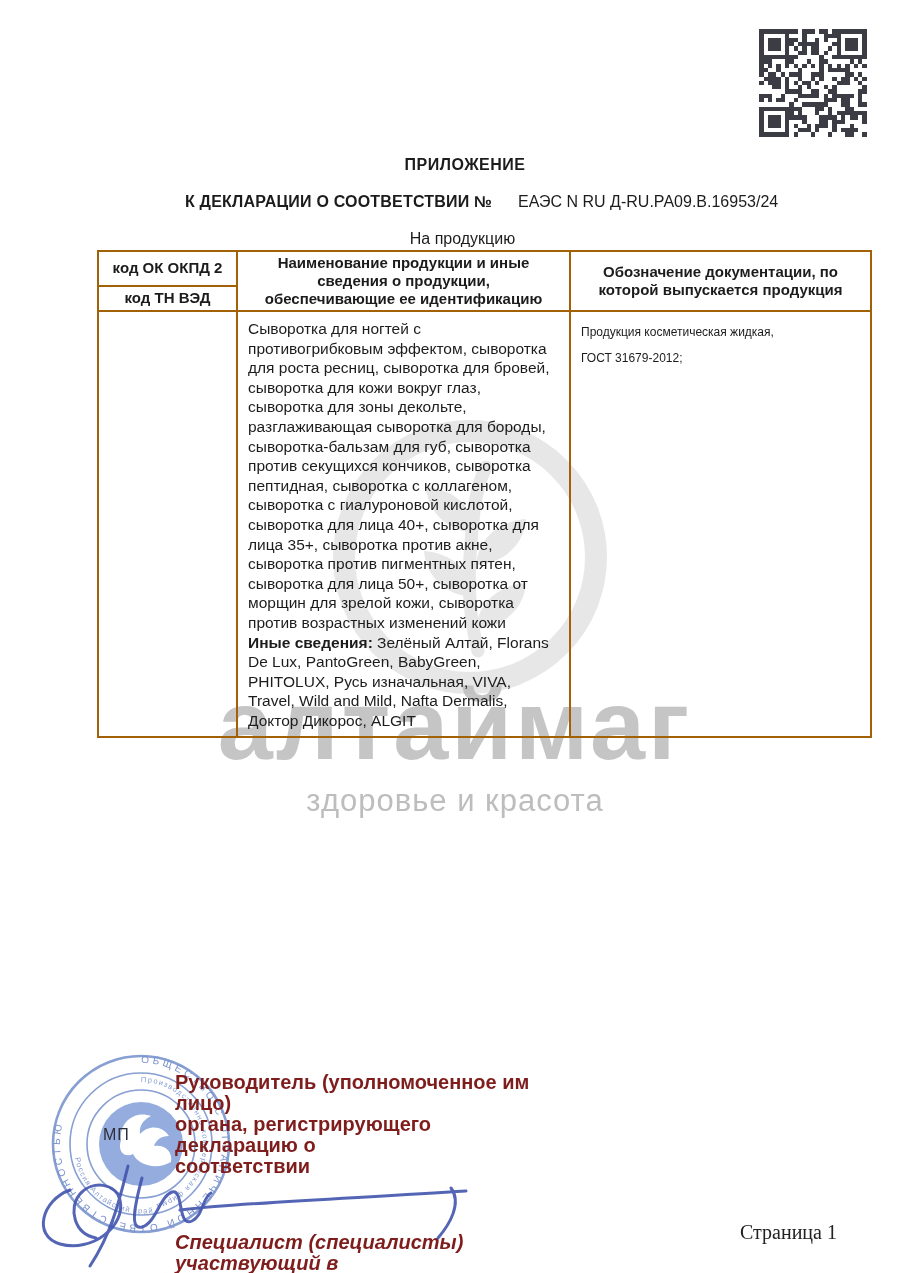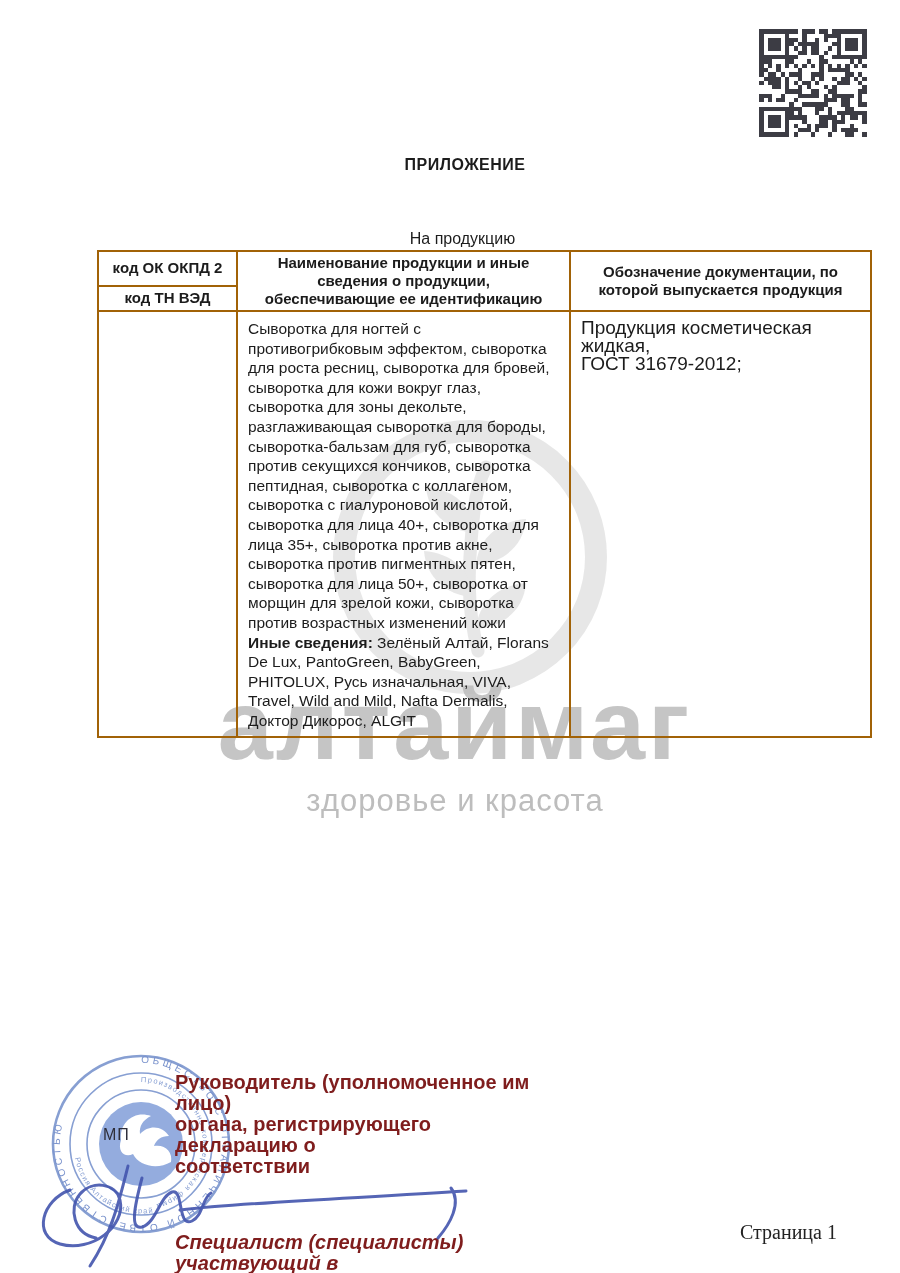--- a/index.html
+++ b/index.html
@@ -50,21 +50,21 @@
   .doc-table th, .doc-table td { border:2px solid #a16207; }
   .doc-table th {
     font-size:15px; font-weight:bold; text-align:center; vertical-align:middle;
     line-height:18px; padding:2px 4px;
   }
   .c1a { height:33px; }
   .c1b { height:16px; }
   .body-row td { height:309px; vertical-align:top; text-align:left; }
   .cell-products { padding:7px 18px 6px 10px; font-size:15.5px; line-height:19.6px; }
   .cell-products b { font-weight:bold; }
-  .cell-doc { padding:7px 26px 6px 10px; font-size:19px; line-height:18px; }
+  .cell-doc { padding:7px 26px 6px 10px; font-size:12px; line-height:26px; }
 
   
   .stamp { position:absolute; left:45px; top:1048px; width:192px; height:192px; z-index:2; opacity:.92; }
   .mp {
     position:absolute; left:103px; top:1126px; z-index:3;
     font-size:16px; color:#2e2e3a; letter-spacing:1px;
   }
   .signature { position:absolute; left:30px; top:1148px; width:470px; height:125px; z-index:4; }
 
   .sig-label {
@@ -96,20 +96,23 @@
     </svg>
     <div class="wm-brand">алтаймаг</div>
     <div class="wm-tagline">здоровье и красота</div>
   </div>
 
   <svg class="qr" id="qr" viewBox="-1 -1 27 27" shape-rendering="crispEdges">
       <path d="M0 0h1v1h-1zM1 0h1v1h-1zM2 0h1v1h-1zM3 0h1v1h-1zM4 0h1v1h-1zM5 0h1v1h-1zM6 0h1v1h-1zM7 0h1v1h-1zM8 0h1v1h-1zM10 0h1v1h-1zM11 0h1v1h-1zM12 0h1v1h-1zM14 0h1v1h-1zM15 0h1v1h-1zM17 0h1v1h-1zM18 0h1v1h-1zM19 0h1v1h-1zM20 0h1v1h-1zM21 0h1v1h-1zM22 0h1v1h-1zM23 0h1v1h-1zM24 0h1v1h-1zM0 1h1v1h-1zM6 1h1v1h-1zM10 1h1v1h-1zM15 1h1v1h-1zM16 1h1v1h-1zM17 1h1v1h-1zM18 1h1v1h-1zM24 1h1v1h-1zM0 2h1v1h-1zM2 2h1v1h-1zM3 2h1v1h-1zM4 2h1v1h-1zM6 2h1v1h-1zM7 2h1v1h-1zM8 2h1v1h-1zM10 2h1v1h-1zM13 2h1v1h-1zM15 2h1v1h-1zM18 2h1v1h-1zM20 2h1v1h-1zM21 2h1v1h-1zM22 2h1v1h-1zM24 2h1v1h-1zM0 3h1v1h-1zM2 3h1v1h-1zM3 3h1v1h-1zM4 3h1v1h-1zM6 3h1v1h-1zM7 3h1v1h-1zM9 3h1v1h-1zM10 3h1v1h-1zM11 3h1v1h-1zM12 3h1v1h-1zM13 3h1v1h-1zM17 3h1v1h-1zM18 3h1v1h-1zM20 3h1v1h-1zM21 3h1v1h-1zM22 3h1v1h-1zM24 3h1v1h-1zM0 4h1v1h-1zM2 4h1v1h-1zM3 4h1v1h-1zM4 4h1v1h-1zM6 4h1v1h-1zM8 4h1v1h-1zM10 4h1v1h-1zM12 4h1v1h-1zM13 4h1v1h-1zM16 4h1v1h-1zM18 4h1v1h-1zM20 4h1v1h-1zM21 4h1v1h-1zM22 4h1v1h-1zM24 4h1v1h-1zM0 5h1v1h-1zM6 5h1v1h-1zM9 5h1v1h-1zM10 5h1v1h-1zM12 5h1v1h-1zM13 5h1v1h-1zM15 5h1v1h-1zM18 5h1v1h-1zM24 5h1v1h-1zM0 6h1v1h-1zM1 6h1v1h-1zM2 6h1v1h-1zM3 6h1v1h-1zM4 6h1v1h-1zM5 6h1v1h-1zM6 6h1v1h-1zM7 6h1v1h-1zM8 6h1v1h-1zM14 6h1v1h-1zM17 6h1v1h-1zM18 6h1v1h-1zM19 6h1v1h-1zM20 6h1v1h-1zM21 6h1v1h-1zM22 6h1v1h-1zM23 6h1v1h-1zM24 6h1v1h-1zM0 7h1v1h-1zM1 7h1v1h-1zM2 7h1v1h-1zM6 7h1v1h-1zM7 7h1v1h-1zM11 7h1v1h-1zM14 7h1v1h-1zM15 7h1v1h-1zM21 7h1v1h-1zM23 7h1v1h-1zM0 8h1v1h-1zM2 8h1v1h-1zM4 8h1v1h-1zM6 8h1v1h-1zM8 8h1v1h-1zM10 8h1v1h-1zM12 8h1v1h-1zM14 8h1v1h-1zM16 8h1v1h-1zM18 8h1v1h-1zM20 8h1v1h-1zM22 8h1v1h-1zM24 8h1v1h-1zM0 9h1v1h-1zM1 9h1v1h-1zM4 9h1v1h-1zM9 9h1v1h-1zM14 9h1v1h-1zM16 9h1v1h-1zM17 9h1v1h-1zM18 9h1v1h-1zM19 9h1v1h-1zM20 9h1v1h-1zM0 10h1v1h-1zM2 10h1v1h-1zM3 10h1v1h-1zM5 10h1v1h-1zM7 10h1v1h-1zM8 10h1v1h-1zM9 10h1v1h-1zM12 10h1v1h-1zM13 10h1v1h-1zM14 10h1v1h-1zM20 10h1v1h-1zM21 10h1v1h-1zM23 10h1v1h-1zM1 11h1v1h-1zM2 11h1v1h-1zM3 11h1v1h-1zM4 11h1v1h-1zM6 11h1v1h-1zM9 11h1v1h-1zM12 11h1v1h-1zM14 11h1v1h-1zM17 11h1v1h-1zM19 11h1v1h-1zM20 11h1v1h-1zM22 11h1v1h-1zM24 11h1v1h-1zM0 12h1v1h-1zM2 12h1v1h-1zM3 12h1v1h-1zM4 12h1v1h-1zM6 12h1v1h-1zM8 12h1v1h-1zM10 12h1v1h-1zM11 12h1v1h-1zM13 12h1v1h-1zM18 12h1v1h-1zM19 12h1v1h-1zM20 12h1v1h-1zM23 12h1v1h-1zM3 13h1v1h-1zM4 13h1v1h-1zM6 13h1v1h-1zM9 13h1v1h-1zM11 13h1v1h-1zM15 13h1v1h-1zM17 13h1v1h-1zM24 13h1v1h-1zM6 14h1v1h-1zM7 14h1v1h-1zM8 14h1v1h-1zM9 14h1v1h-1zM12 14h1v1h-1zM13 14h1v1h-1zM16 14h1v1h-1zM17 14h1v1h-1zM23 14h1v1h-1zM24 14h1v1h-1zM0 15h1v1h-1zM1 15h1v1h-1zM2 15h1v1h-1zM5 15h1v1h-1zM9 15h1v1h-1zM10 15h1v1h-1zM11 15h1v1h-1zM12 15h1v1h-1zM13 15h1v1h-1zM15 15h1v1h-1zM17 15h1v1h-1zM18 15h1v1h-1zM19 15h1v1h-1zM20 15h1v1h-1zM21 15h1v1h-1zM23 15h1v1h-1zM0 16h1v1h-1zM2 16h1v1h-1zM4 16h1v1h-1zM5 16h1v1h-1zM8 16h1v1h-1zM15 16h1v1h-1zM16 16h1v1h-1zM17 16h1v1h-1zM19 16h1v1h-1zM20 16h1v1h-1zM23 16h1v1h-1zM7 17h1v1h-1zM10 17h1v1h-1zM11 17h1v1h-1zM12 17h1v1h-1zM13 17h1v1h-1zM14 17h1v1h-1zM15 17h1v1h-1zM19 17h1v1h-1zM20 17h1v1h-1zM23 17h1v1h-1zM24 17h1v1h-1zM0 18h1v1h-1zM1 18h1v1h-1zM2 18h1v1h-1zM3 18h1v1h-1zM4 18h1v1h-1zM5 18h1v1h-1zM6 18h1v1h-1zM7 18h1v1h-1zM8 18h1v1h-1zM9 18h1v1h-1zM13 18h1v1h-1zM14 18h1v1h-1zM16 18h1v1h-1zM20 18h1v1h-1zM21 18h1v1h-1zM0 19h1v1h-1zM6 19h1v1h-1zM7 19h1v1h-1zM9 19h1v1h-1zM13 19h1v1h-1zM16 19h1v1h-1zM18 19h1v1h-1zM19 19h1v1h-1zM20 19h1v1h-1zM21 19h1v1h-1zM22 19h1v1h-1zM23 19h1v1h-1zM24 19h1v1h-1zM0 20h1v1h-1zM2 20h1v1h-1zM3 20h1v1h-1zM4 20h1v1h-1zM6 20h1v1h-1zM7 20h1v1h-1zM8 20h1v1h-1zM9 20h1v1h-1zM10 20h1v1h-1zM14 20h1v1h-1zM15 20h1v1h-1zM16 20h1v1h-1zM17 20h1v1h-1zM19 20h1v1h-1zM21 20h1v1h-1zM22 20h1v1h-1zM24 20h1v1h-1zM0 21h1v1h-1zM2 21h1v1h-1zM3 21h1v1h-1zM4 21h1v1h-1zM6 21h1v1h-1zM10 21h1v1h-1zM14 21h1v1h-1zM15 21h1v1h-1zM17 21h1v1h-1zM18 21h1v1h-1zM19 21h1v1h-1zM24 21h1v1h-1zM0 22h1v1h-1zM2 22h1v1h-1zM3 22h1v1h-1zM4 22h1v1h-1zM6 22h1v1h-1zM8 22h1v1h-1zM11 22h1v1h-1zM13 22h1v1h-1zM14 22h1v1h-1zM15 22h1v1h-1zM17 22h1v1h-1zM21 22h1v1h-1zM0 23h1v1h-1zM6 23h1v1h-1zM9 23h1v1h-1zM10 23h1v1h-1zM11 23h1v1h-1zM13 23h1v1h-1zM17 23h1v1h-1zM19 23h1v1h-1zM20 23h1v1h-1zM21 23h1v1h-1zM22 23h1v1h-1zM0 24h1v1h-1zM1 24h1v1h-1zM2 24h1v1h-1zM3 24h1v1h-1zM4 24h1v1h-1zM5 24h1v1h-1zM6 24h1v1h-1zM8 24h1v1h-1zM12 24h1v1h-1zM16 24h1v1h-1zM20 24h1v1h-1zM21 24h1v1h-1zM24 24h1v1h-1z" fill="#3c3c44"></path>
     </svg>
 
   <div class="title">ПРИЛОЖЕНИЕ</div>
+  <div class="decl-line">
+    <span class="decl-label">К ДЕКЛАРАЦИИ О СООТВЕТСТВИИ №</span><span class="decl-number">ЕАЭС N RU Д-RU.РА09.В.16953/24</span>
+  </div>
   <div class="subtitle">На продукцию</div>
 
   <table class="doc-table">
     <colgroup>
         <col style="width:139px">
         <col style="width:333px">
         <col style="width:301px">
       </colgroup>
     <tbody>
         <tr>

